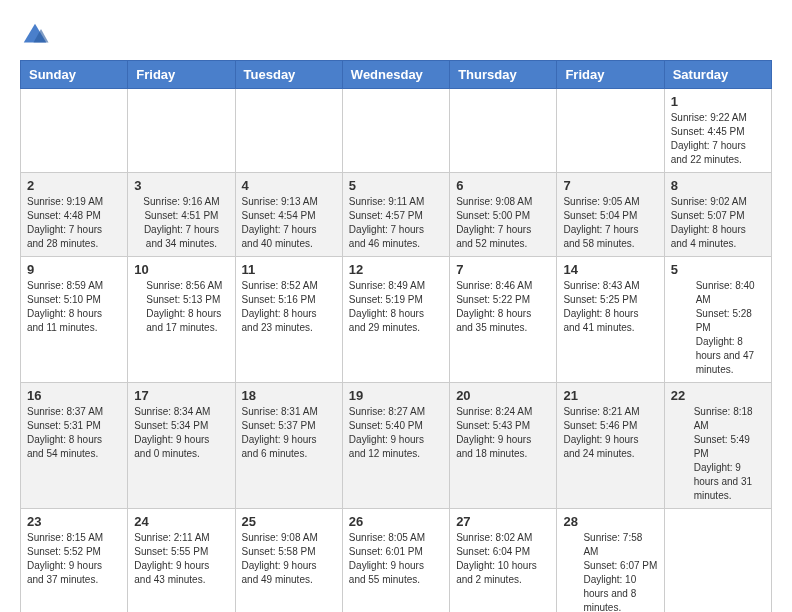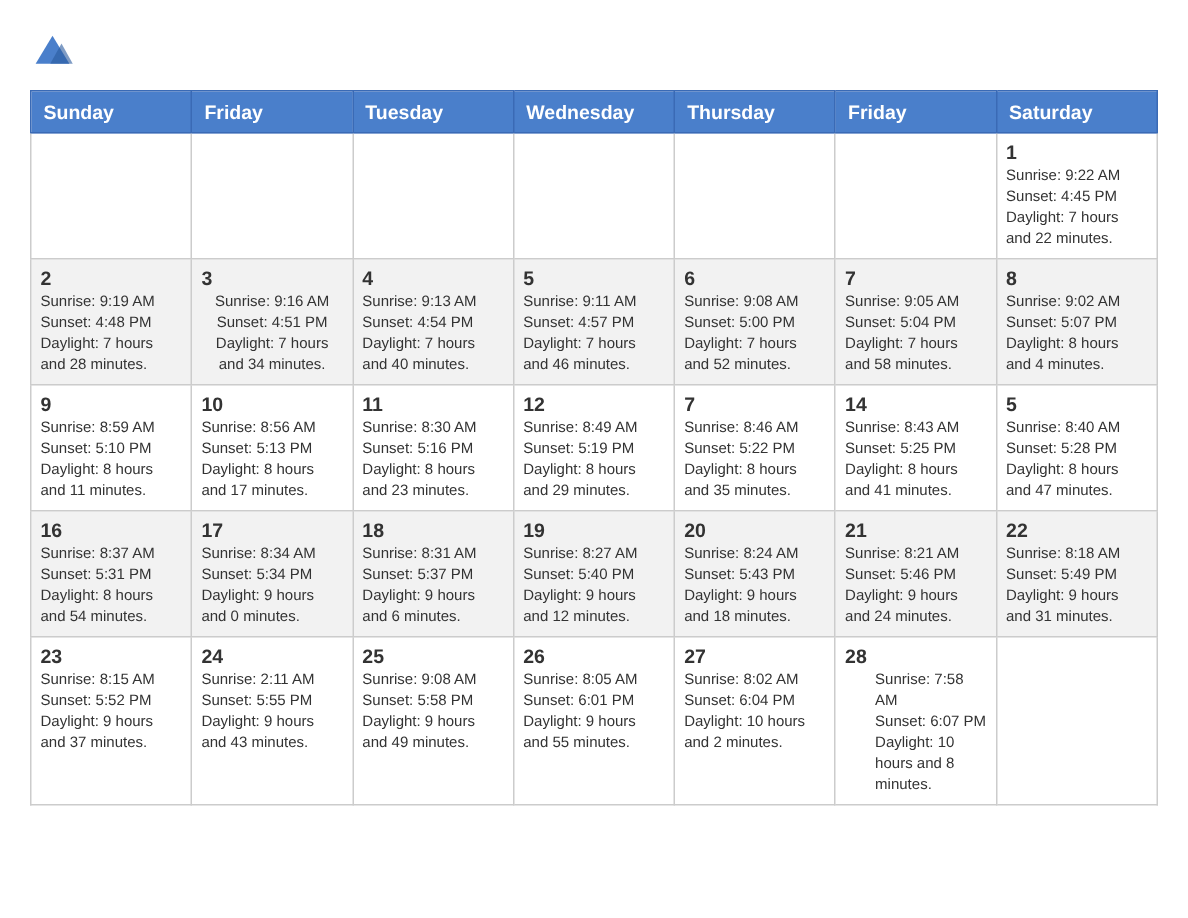--- a/index.html
+++ b/index.html
@@ -192,27 +192,27 @@
       </tr>
       <tr>
         <td>
           <div class="day-number">9</div>
           <div class="day-info" style="white-space: pre-line;">Sunrise: 8:59 AM
 Sunset: 5:10 PM
 Daylight: 8 hours and 11 minutes.</div>
         </td>
         <td>
           <div class="day-number">10</div>
-          <div class="day-info" style="white-space: pre-line;">Sunrise: 8:56 AM
+          <div class="day-info" style="white-space: pre-line; margin-left: 12px;">Sunrise: 8:56 AM
 Sunset: 5:13 PM
 Daylight: 8 hours and 17 minutes.</div>
         </td>
         <td>
           <div class="day-number">11</div>
-          <div class="day-info" style="white-space: pre-line;">Sunrise: 8:30 AM
+          <div class="day-info" style="white-space: pre-line;">Sunrise: 8:52 AM
 Sunset: 5:16 PM
 Daylight: 8 hours and 23 minutes.</div>
         </td>
         <td>
           <div class="day-number">12</div>
           <div class="day-info" style="white-space: pre-line;">Sunrise: 8:49 AM
 Sunset: 5:19 PM
 Daylight: 8 hours and 29 minutes.</div>
         </td>
         <td>
@@ -222,21 +222,21 @@
 Daylight: 8 hours and 35 minutes.</div>
         </td>
         <td>
           <div class="day-number">14</div>
           <div class="day-info" style="white-space: pre-line;">Sunrise: 8:43 AM
 Sunset: 5:25 PM
 Daylight: 8 hours and 41 minutes.</div>
         </td>
         <td>
           <div class="day-number">5</div>
-          <div class="day-info" style="white-space: pre-line;">Sunrise: 8:40 AM
+          <div class="day-info" style="white-space: pre-line; margin-left: 25px;">Sunrise: 8:40 AM
 Sunset: 5:28 PM
 Daylight: 8 hours and 47 minutes.</div>
         </td>
       </tr>
       <tr>
         <td>
           <div class="day-number">16</div>
           <div class="day-info" style="white-space: pre-line;">Sunrise: 8:37 AM
 Sunset: 5:31 PM
 Daylight: 8 hours and 54 minutes.</div>
@@ -266,21 +266,21 @@
 Daylight: 9 hours and 18 minutes.</div>
         </td>
         <td>
           <div class="day-number">21</div>
           <div class="day-info" style="white-space: pre-line;">Sunrise: 8:21 AM
 Sunset: 5:46 PM
 Daylight: 9 hours and 24 minutes.</div>
         </td>
         <td>
           <div class="day-number">22</div>
-          <div class="day-info" style="white-space: pre-line;">Sunrise: 8:18 AM
+          <div class="day-info" style="white-space: pre-line; margin-left: 23px;">Sunrise: 8:18 AM
 Sunset: 5:49 PM
 Daylight: 9 hours and 31 minutes.</div>
         </td>
       </tr>
       <tr>
         <td>
           <div class="day-number">23</div>
           <div class="day-info" style="white-space: pre-line;">Sunrise: 8:15 AM
 Sunset: 5:52 PM
 Daylight: 9 hours and 37 minutes.</div>

